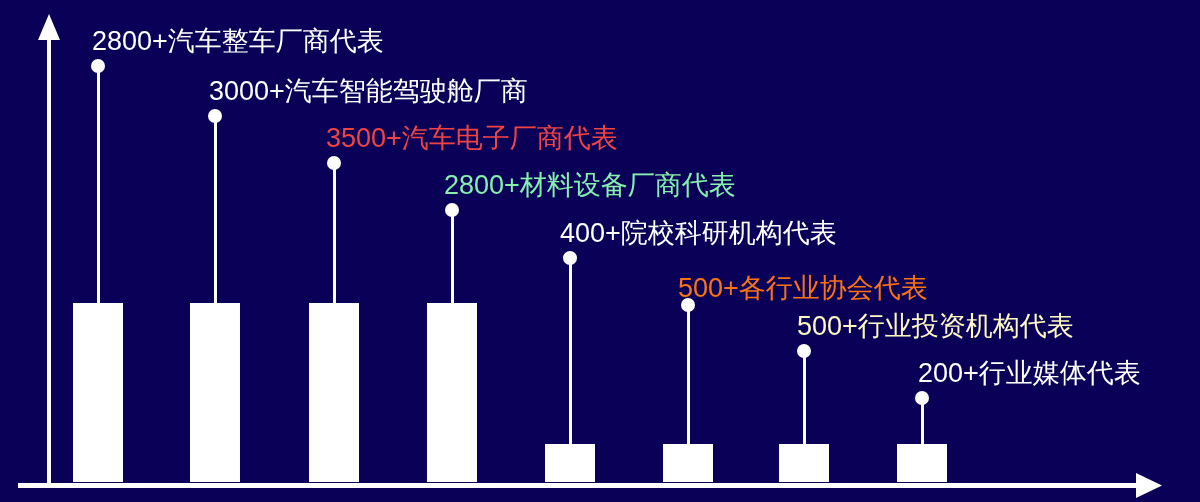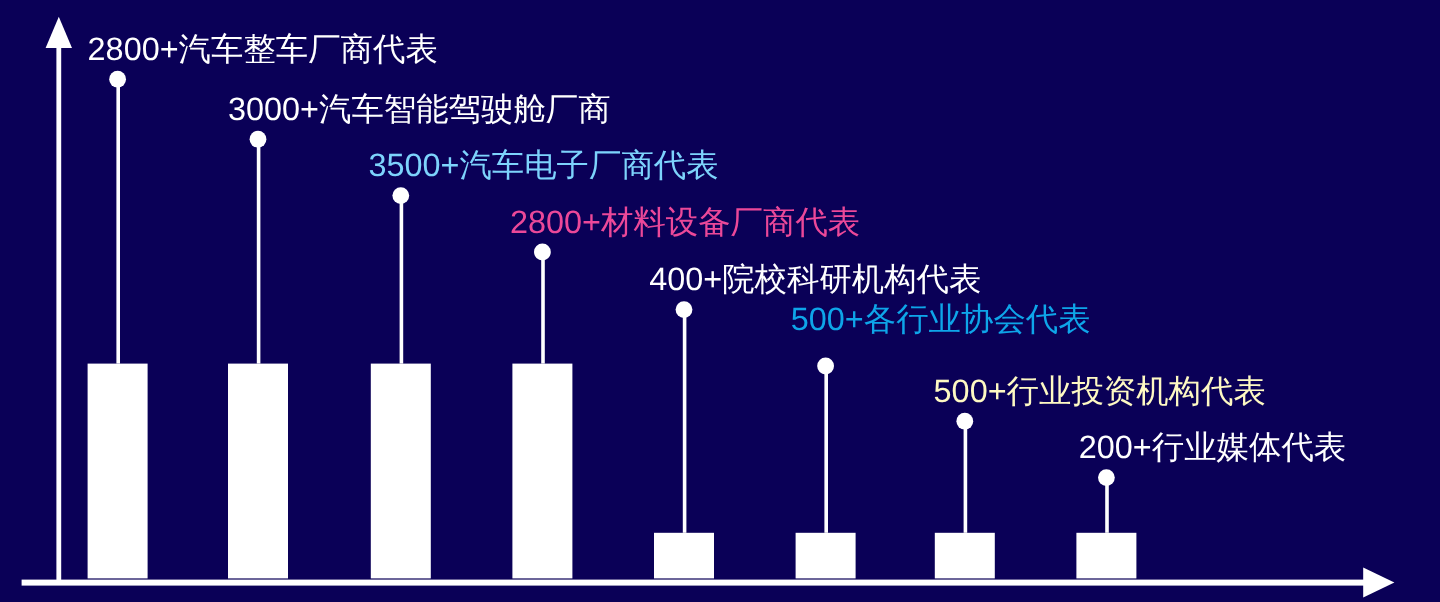--- a/index.html
+++ b/index.html
@@ -38,20 +38,21 @@
     border-radius: 50%;
     background: #ffffff;
   }
   .label {
     position: absolute;
     color: #ffffff;
     font-size: 27px;
     line-height: 30px;
     white-space: nowrap;
     letter-spacing: 0px;
+    margin-left: 19px;
   }
 </style>
 </head>
 <body>
 
 <div id="stage">
 
   <svg id="axes" viewBox="0 0 1200 502" width="1200" height="502">
 
     <g>
@@ -70,33 +71,33 @@
       <div class="stem" style="left: 96.5px; top: 66px; height: 237px; background: rgb(255, 255, 255);"></div>
       <div class="dot" style="left: 91px; top: 59px; background: rgb(255, 255, 255);"></div>
       <div class="label" style="left: 73px; top: 26px; color: rgb(255, 255, 255);">2800+汽车整车厂商代表</div>
       <div class="bar" style="left: 190px; top: 303px; width: 50px; height: 179px; background: rgb(255, 255, 255);"></div>
       <div class="stem" style="left: 213.5px; top: 116px; height: 187px; background: rgb(255, 255, 255);"></div>
       <div class="dot" style="left: 208px; top: 109px; background: rgb(255, 255, 255);"></div>
       <div class="label" style="left: 190px; top: 76px; color: rgb(255, 255, 255);">3000+汽车智能驾驶舱厂商</div>
       <div class="bar" style="left: 309px; top: 303px; width: 50px; height: 179px; background: rgb(255, 255, 255);"></div>
       <div class="stem" style="left: 332.5px; top: 163px; height: 140px; background: rgb(255, 255, 255);"></div>
       <div class="dot" style="left: 327px; top: 156px; background: rgb(255, 255, 255);"></div>
-      <div class="label" style="left: 307px; top: 123px; color: #7dd3fc;">3500+汽车电子厂商代表</div>
+      <div class="label" style="left: 307px; top: 123px; color: #ef4444;">3500+汽车电子厂商代表</div>
       <div class="bar" style="left: 427px; top: 303px; width: 50px; height: 179px; background: rgb(255, 255, 255);"></div>
       <div class="stem" style="left: 450.5px; top: 210px; height: 93px; background: rgb(255, 255, 255);"></div>
       <div class="dot" style="left: 445px; top: 203px; background: rgb(255, 255, 255);"></div>
-      <div class="label" style="left: 425px; top: 170px; color: #ec4899;">2800+材料设备厂商代表</div>
+      <div class="label" style="left: 425px; top: 170px; color: #86efac;">2800+材料设备厂商代表</div>
       <div class="bar" style="left: 545px; top: 444px; width: 50px; height: 38px; background: rgb(255, 255, 255);"></div>
       <div class="stem" style="left: 568.5px; top: 258px; height: 186px; background: rgb(255, 255, 255);"></div>
       <div class="dot" style="left: 563px; top: 251px; background: rgb(255, 255, 255);"></div>
       <div class="label" style="left: 541px; top: 218px; color: rgb(255, 255, 255);">400+院校科研机构代表</div>
       <div class="bar" style="left: 663px; top: 444px; width: 50px; height: 38px; background: rgb(255, 255, 255);"></div>
       <div class="stem" style="left: 686.5px; top: 305px; height: 139px; background: rgb(255, 255, 255);"></div>
       <div class="dot" style="left: 681px; top: 298px; background: rgb(255, 255, 255);"></div>
-      <div class="label" style="left: 659px; top: 251px; color: #0ea5e9;">500+各行业协会代表</div>
+      <div class="label" style="left: 659px; top: 273px; color: #f97316;">500+各行业协会代表</div>
       <div class="bar" style="left: 779px; top: 444px; width: 50px; height: 38px; background: rgb(255, 255, 255);"></div>
       <div class="stem" style="left: 802.5px; top: 351px; height: 93px; background: rgb(255, 255, 255);"></div>
       <div class="dot" style="left: 797px; top: 344px; background: rgb(255, 255, 255);"></div>
       <div class="label" style="left: 778px; top: 311px; color: #fef9c3;">500+行业投资机构代表</div>
       <div class="bar" style="left: 897px; top: 444px; width: 50px; height: 38px; background: rgb(255, 255, 255);"></div>
       <div class="stem" style="left: 920.5px; top: 398px; height: 46px; background: rgb(255, 255, 255);"></div>
       <div class="dot" style="left: 915px; top: 391px; background: rgb(255, 255, 255);"></div>
       <div class="label" style="left: 899px; top: 358px; color: rgb(255, 255, 255); text-align: right;">200+行业媒体代表</div>
     </div>
 

